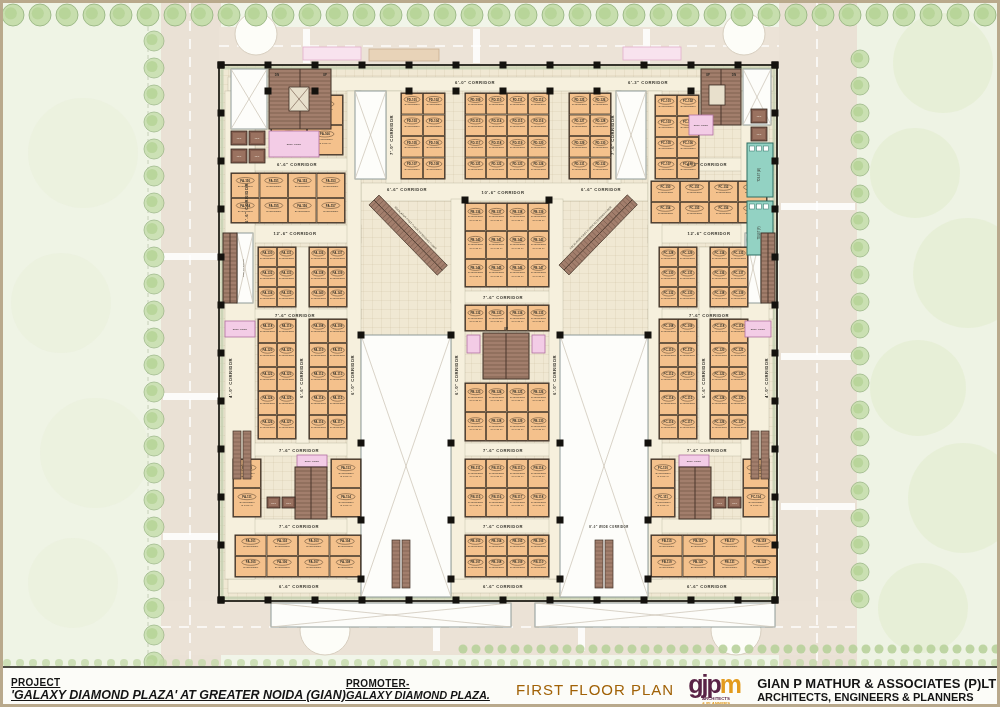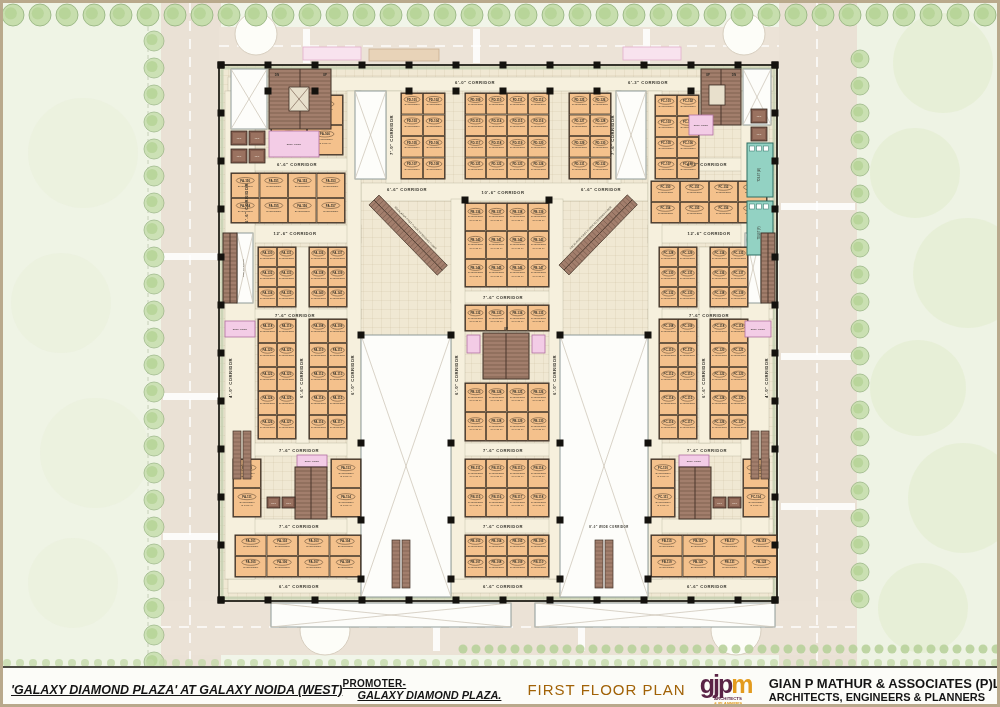--- a/index.html
+++ b/index.html
@@ -8,21 +8,21 @@
         font-family:"Liberation Sans",sans-serif;}
   .plan-wrap{flex:1 1 auto;line-height:0;}
   svg{display:block;}
   svg text{font-family:"Liberation Sans",sans-serif;}
   .footer{height:41px;flex:0 0 41px;background:#fcfcf8;border-top:2px solid #4c4c44;
           display:flex;align-items:center;padding:1px 8px 0 8px;color:#141414;}
   .f-project{width:338px;}
   .f-lbl{font-size:10px;font-weight:bold;text-decoration:underline;letter-spacing:.3px;}
   .f-val{font-size:12.5px;font-weight:bold;font-style:italic;text-decoration:underline;white-space:nowrap;}
   .f-promoter{width:185px;}
-  .f-promoter .f-val{font-size:11px;padding-left:15px;}
+  .f-promoter .f-val{font-size:11px;}
   .f-title{font-size:15px;letter-spacing:1px;color:#a16207;margin:0 14px 0 26px;white-space:nowrap;}
   .f-firm{margin-left:auto;display:flex;align-items:center;gap:7px;}
   .logo{position:relative;width:62px;height:36px;line-height:1;}
   .logo-main{font-size:25px;font-weight:800;letter-spacing:-2px;}
   .lg1{color:#5a2346;} .lg2{color:#e39b1e;}
   .logo-cap{position:absolute;left:14px;top:24px;font-size:6px;transform:scale(.72);transform-origin:0 0;line-height:1.1;white-space:nowrap;}
   .cap1{color:#5a2346;font-weight:bold;} .cap2{color:#e39b1e;font-weight:bold;}
   .firm-name{font-size:13px;font-weight:bold;white-space:nowrap;}
   .firm-sub{font-size:11px;font-weight:bold;white-space:nowrap;}
 </style>
@@ -2352,21 +2352,22 @@
         <text x="390" y="132" fill="#33312a" font-size="4.2" text-anchor="middle" font-weight="bold" letter-spacing="0.5" transform="rotate(-90 390 132)">7'-0" CORRIDOR</text>
         <text x="611" y="132" fill="#33312a" font-size="4.2" text-anchor="middle" font-weight="bold" letter-spacing="0.5" transform="rotate(-90 611 132)">7'-6" CORRIDOR</text>
         <text x="455" y="372" fill="#33312a" font-size="4.2" text-anchor="middle" font-weight="bold" letter-spacing="0.5" transform="rotate(-90 455 372)">6'-0" CORRIDOR</text>
         <text x="553" y="372" fill="#33312a" font-size="4.2" text-anchor="middle" font-weight="bold" letter-spacing="0.5" transform="rotate(-90 553 372)">6'-0" CORRIDOR</text>
         <text x="702" y="375" fill="#33312a" font-size="4.2" text-anchor="middle" font-weight="bold" letter-spacing="0.5" transform="rotate(-90 702 375)">6'-6" CORRIDOR</text>
         <text x="765" y="375" fill="#33312a" font-size="4.2" text-anchor="middle" font-weight="bold" letter-spacing="0.5" transform="rotate(-90 765 375)">4'-0" CORRIDOR</text>
       </svg>
   </div>
   <div class="footer">
     <div class="f-project">
-      <div class="f-val">'GALAXY DIAMOND PLAZA' AT GALAXY NOIDA (WEST)</div>
+      <div class="f-lbl">PROJECT</div>
+      <div class="f-val">'GALAXY DIAMOND PLAZA' AT GREATER NOIDA (GIAN)</div>
     </div>
     <div class="f-promoter">
       <div class="f-lbl">PROMOTER-</div>
       <div class="f-val">GALAXY DIAMOND PLAZA.</div>
     </div>
     <div class="f-title">FIRST FLOOR PLAN</div>
     <div class="f-firm">
       <div class="logo">
         <span class="logo-main"><span class="lg1">gjp</span><span class="lg2">m</span></span>
         <span class="logo-cap">

